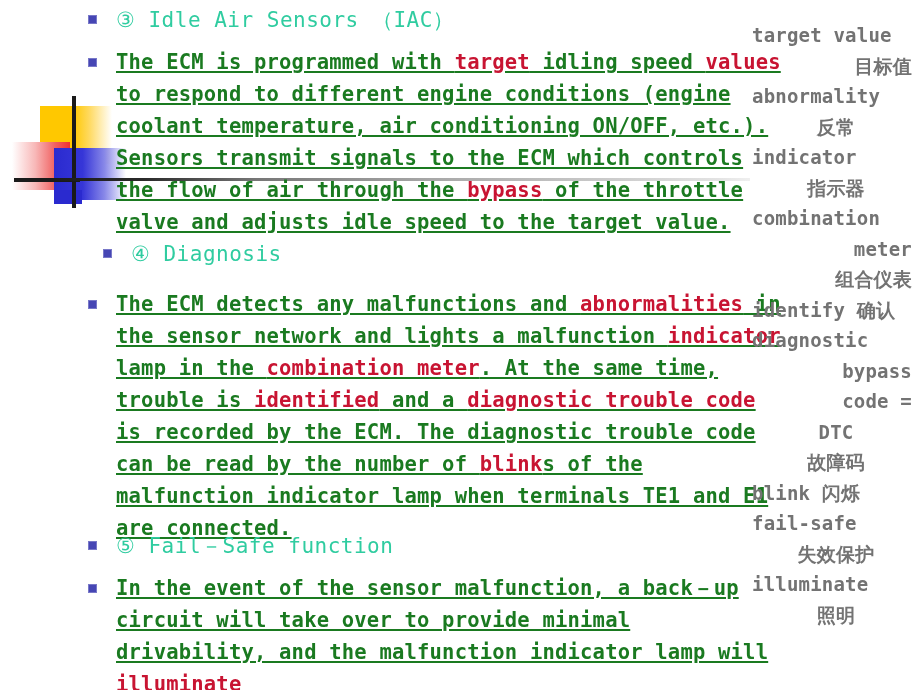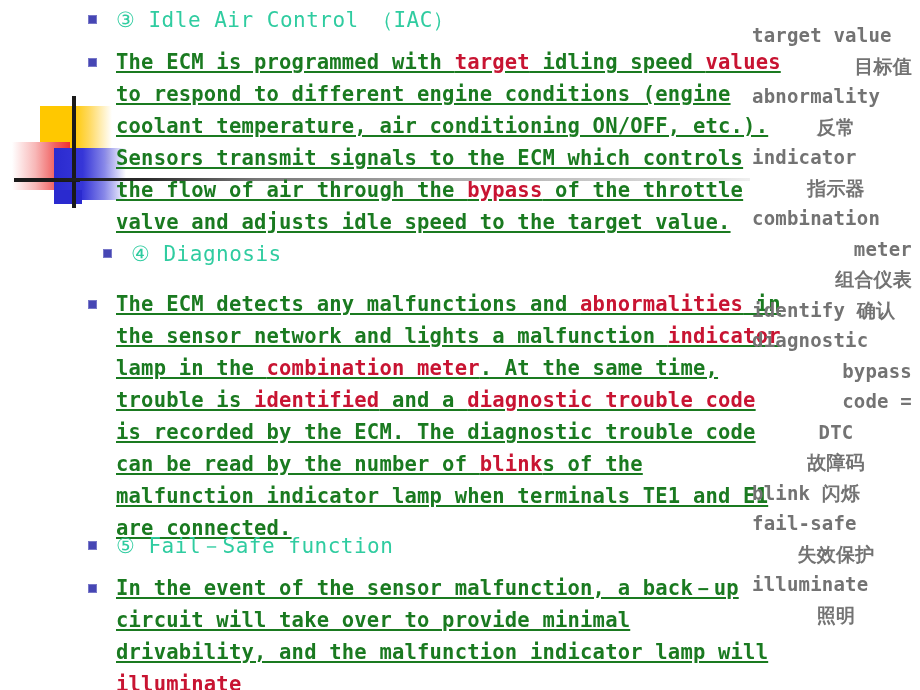--- a/index.html
+++ b/index.html
@@ -155,21 +155,21 @@
   <div class="deco-blue2"></div>
   <div class="deco-vline"></div>
   <div class="deco-hline-short"></div>
 </div>
 
 <div id="long-rule"></div>
 
 <div id="main">
     <div class="block" style="position: absolute; top: 4px; left: 0px; width: 672px;">
       <span class="bullet" style="top: 11px;"></span>
-      <div class="heading"><span>③ Idle Air Control （IAC）</span></div>
+      <div class="heading"><span>③ Idle Air Sensors （IAC）</span></div>
     </div>
     <div class="block" style="position: absolute; top: 46px; left: 0px; width: 672px;">
       <span class="bullet" style="top: 12px;"></span>
       <div class="para"><span>The ECM is programmed with </span><span class="hl">target</span><span> idling speed </span><span class="hl">values</span><span>
 to respond to different engine conditions (engine
 coolant temperature, air conditioning ON/OFF, etc.).
 Sensors transmit signals to the ECM which controls
 the flow of air through the </span><span class="hl">bypass</span><span> of the throttle
 valve and adjusts idle speed to the target value.</span></div>
     </div>

